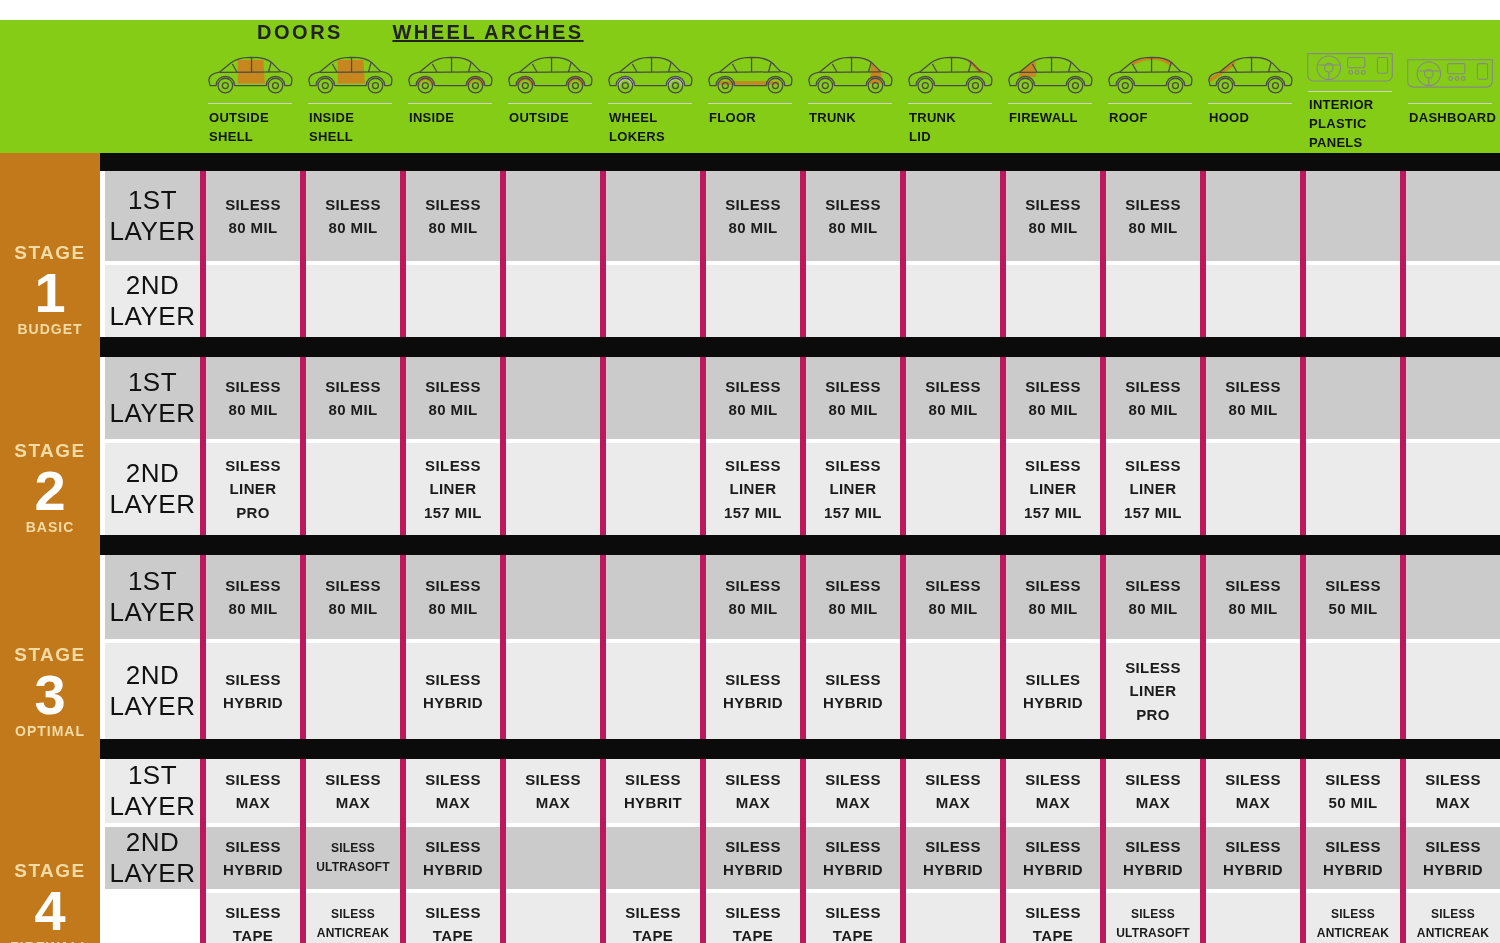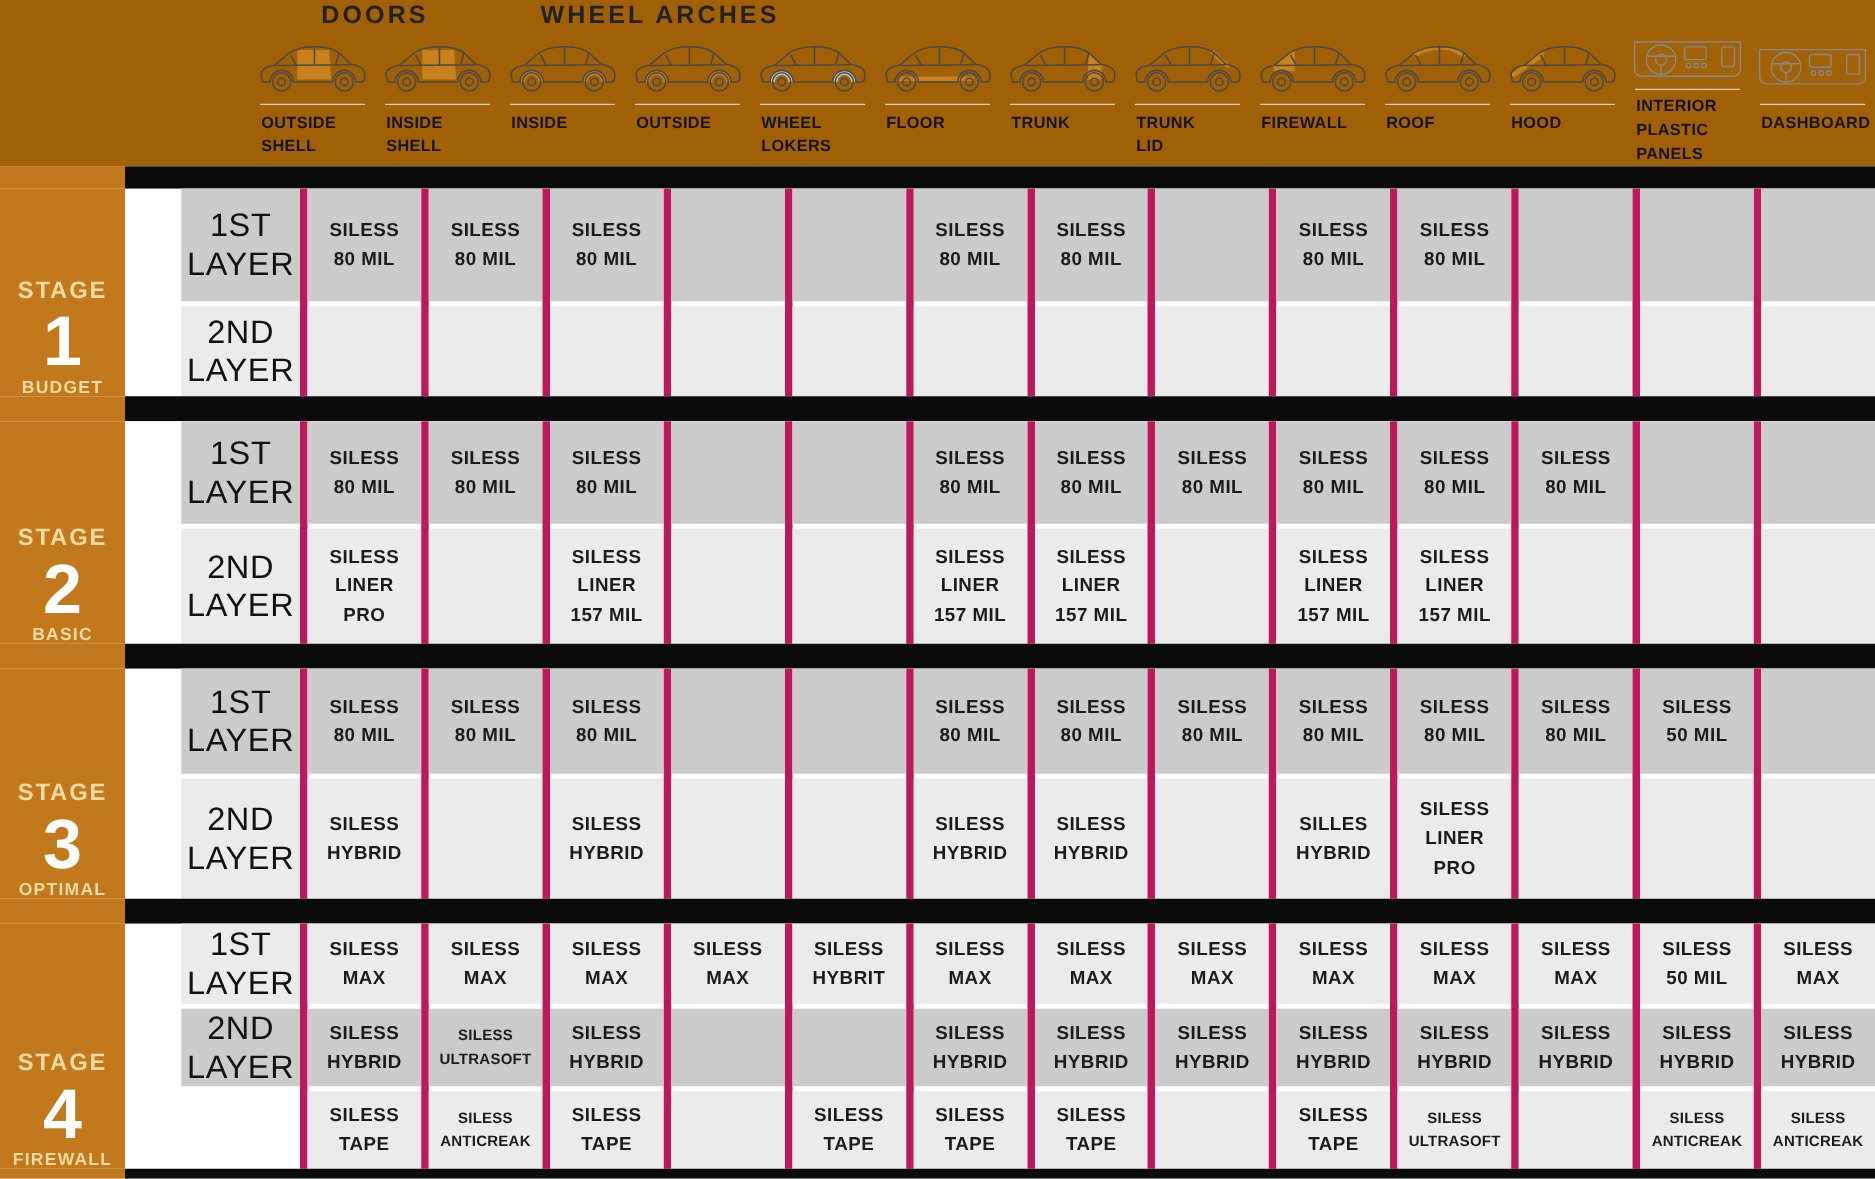--- a/index.html
+++ b/index.html
@@ -1,43 +1,43 @@
 <!DOCTYPE html>
 <html style="--orange: #C1791B; --cream: #F2DBA4; --rowdark: #cbcbcb; --rowlight: #ebebeb;"><head>
 <meta charset="utf-8">
 <style>
   html,body{margin:0;padding:0;background:#fff;}
   body{width:1500px;height:943px;overflow:hidden;font-family:"Liberation Sans",sans-serif;-webkit-font-smoothing:antialiased;}
 
   
-  .header{position:relative;height:133px;display:flex;padding-left:200px;box-sizing:border-box;background:#a16207;}
+  .header{position:relative;height:133px;display:flex;padding-left:200px;box-sizing:border-box;background:#84cc16;margin-top:20px;}
   .group-label{position:absolute;top:1px;transform:translateX(-50%);font-size:20px;font-weight:600;letter-spacing:2.5px;color:#222;white-space:nowrap;}
   .group-doors{left:300px;}
-  .group-arches{left:528px;}
+  .group-arches{left:488px;text-decoration:underline;}
   .hcol{flex:1;display:flex;flex-direction:column;min-width:0;}
   .icon-box{height:56px;margin-top:25px;display:flex;align-items:flex-end;justify-content:center;}
   .icon-box svg{width:94%;height:100%;display:block;}
   .groundline{height:1px;background:#cfcfcf;margin:2px 8px 5px 8px;}
   .hlabel{font-size:13px;font-weight:700;line-height:1.45;letter-spacing:.3px;color:#141414;padding-left:9px;padding-right:2px;white-space:pre-line;}
 
   
   .band{display:flex;}
   .band-side{width:100px;background:var(--orange);}
   .band-bar{flex:1;background:#0b0b0b;}
   .band-top .band-bar,.band-top .band-side{height:18px;}
   .band-mid .band-bar,.band-mid .band-side{height:20px;}
   .band-bottom .band-bar,.band-bottom .band-side{height:8px;}
 
   
   .stage-block{display:flex;}
   .stage-side{width:100px;background:var(--orange);display:flex;flex-direction:column;align-items:center;justify-content:flex-end;text-align:center;}
   .stage-word{font-size:19px;font-weight:700;letter-spacing:1.5px;color:var(--cream);}
   .stage-number{font-size:56px;font-weight:700;color:#fff;line-height:1.02;}
   .stage-name{font-size:14px;font-weight:700;letter-spacing:1px;color:var(--cream);}
-  .stage-grid{flex:1;display:flex;background:#fff;padding-left:40px;}
+  .stage-grid{flex:1;display:flex;background:#fff;}
   .scol{display:flex;flex-direction:column;background:#fff;min-width:0;}
   .label-col{width:95px;margin-left:5px;flex:none;}
   .part-col{flex:1;border-left:6px solid #be185d;}
   .rcell-1,.rcell-2{margin-top:4px;}
 
   .cell,.label-cell{display:flex;align-items:center;justify-content:center;text-align:center;white-space:pre-line;box-sizing:border-box;padding:2px 3px;}
   .cell{font-size:15px;font-weight:700;letter-spacing:.4px;line-height:1.55;color:#1b1b1b;}
   .cell.small{font-size:12px;letter-spacing:.2px;}
   .label-cell{font-size:26px;font-weight:500;line-height:1.18;letter-spacing:.5px;color:#111;}
   .label-cell.small{font-size:14px;letter-spacing:1px;font-weight:500;}

